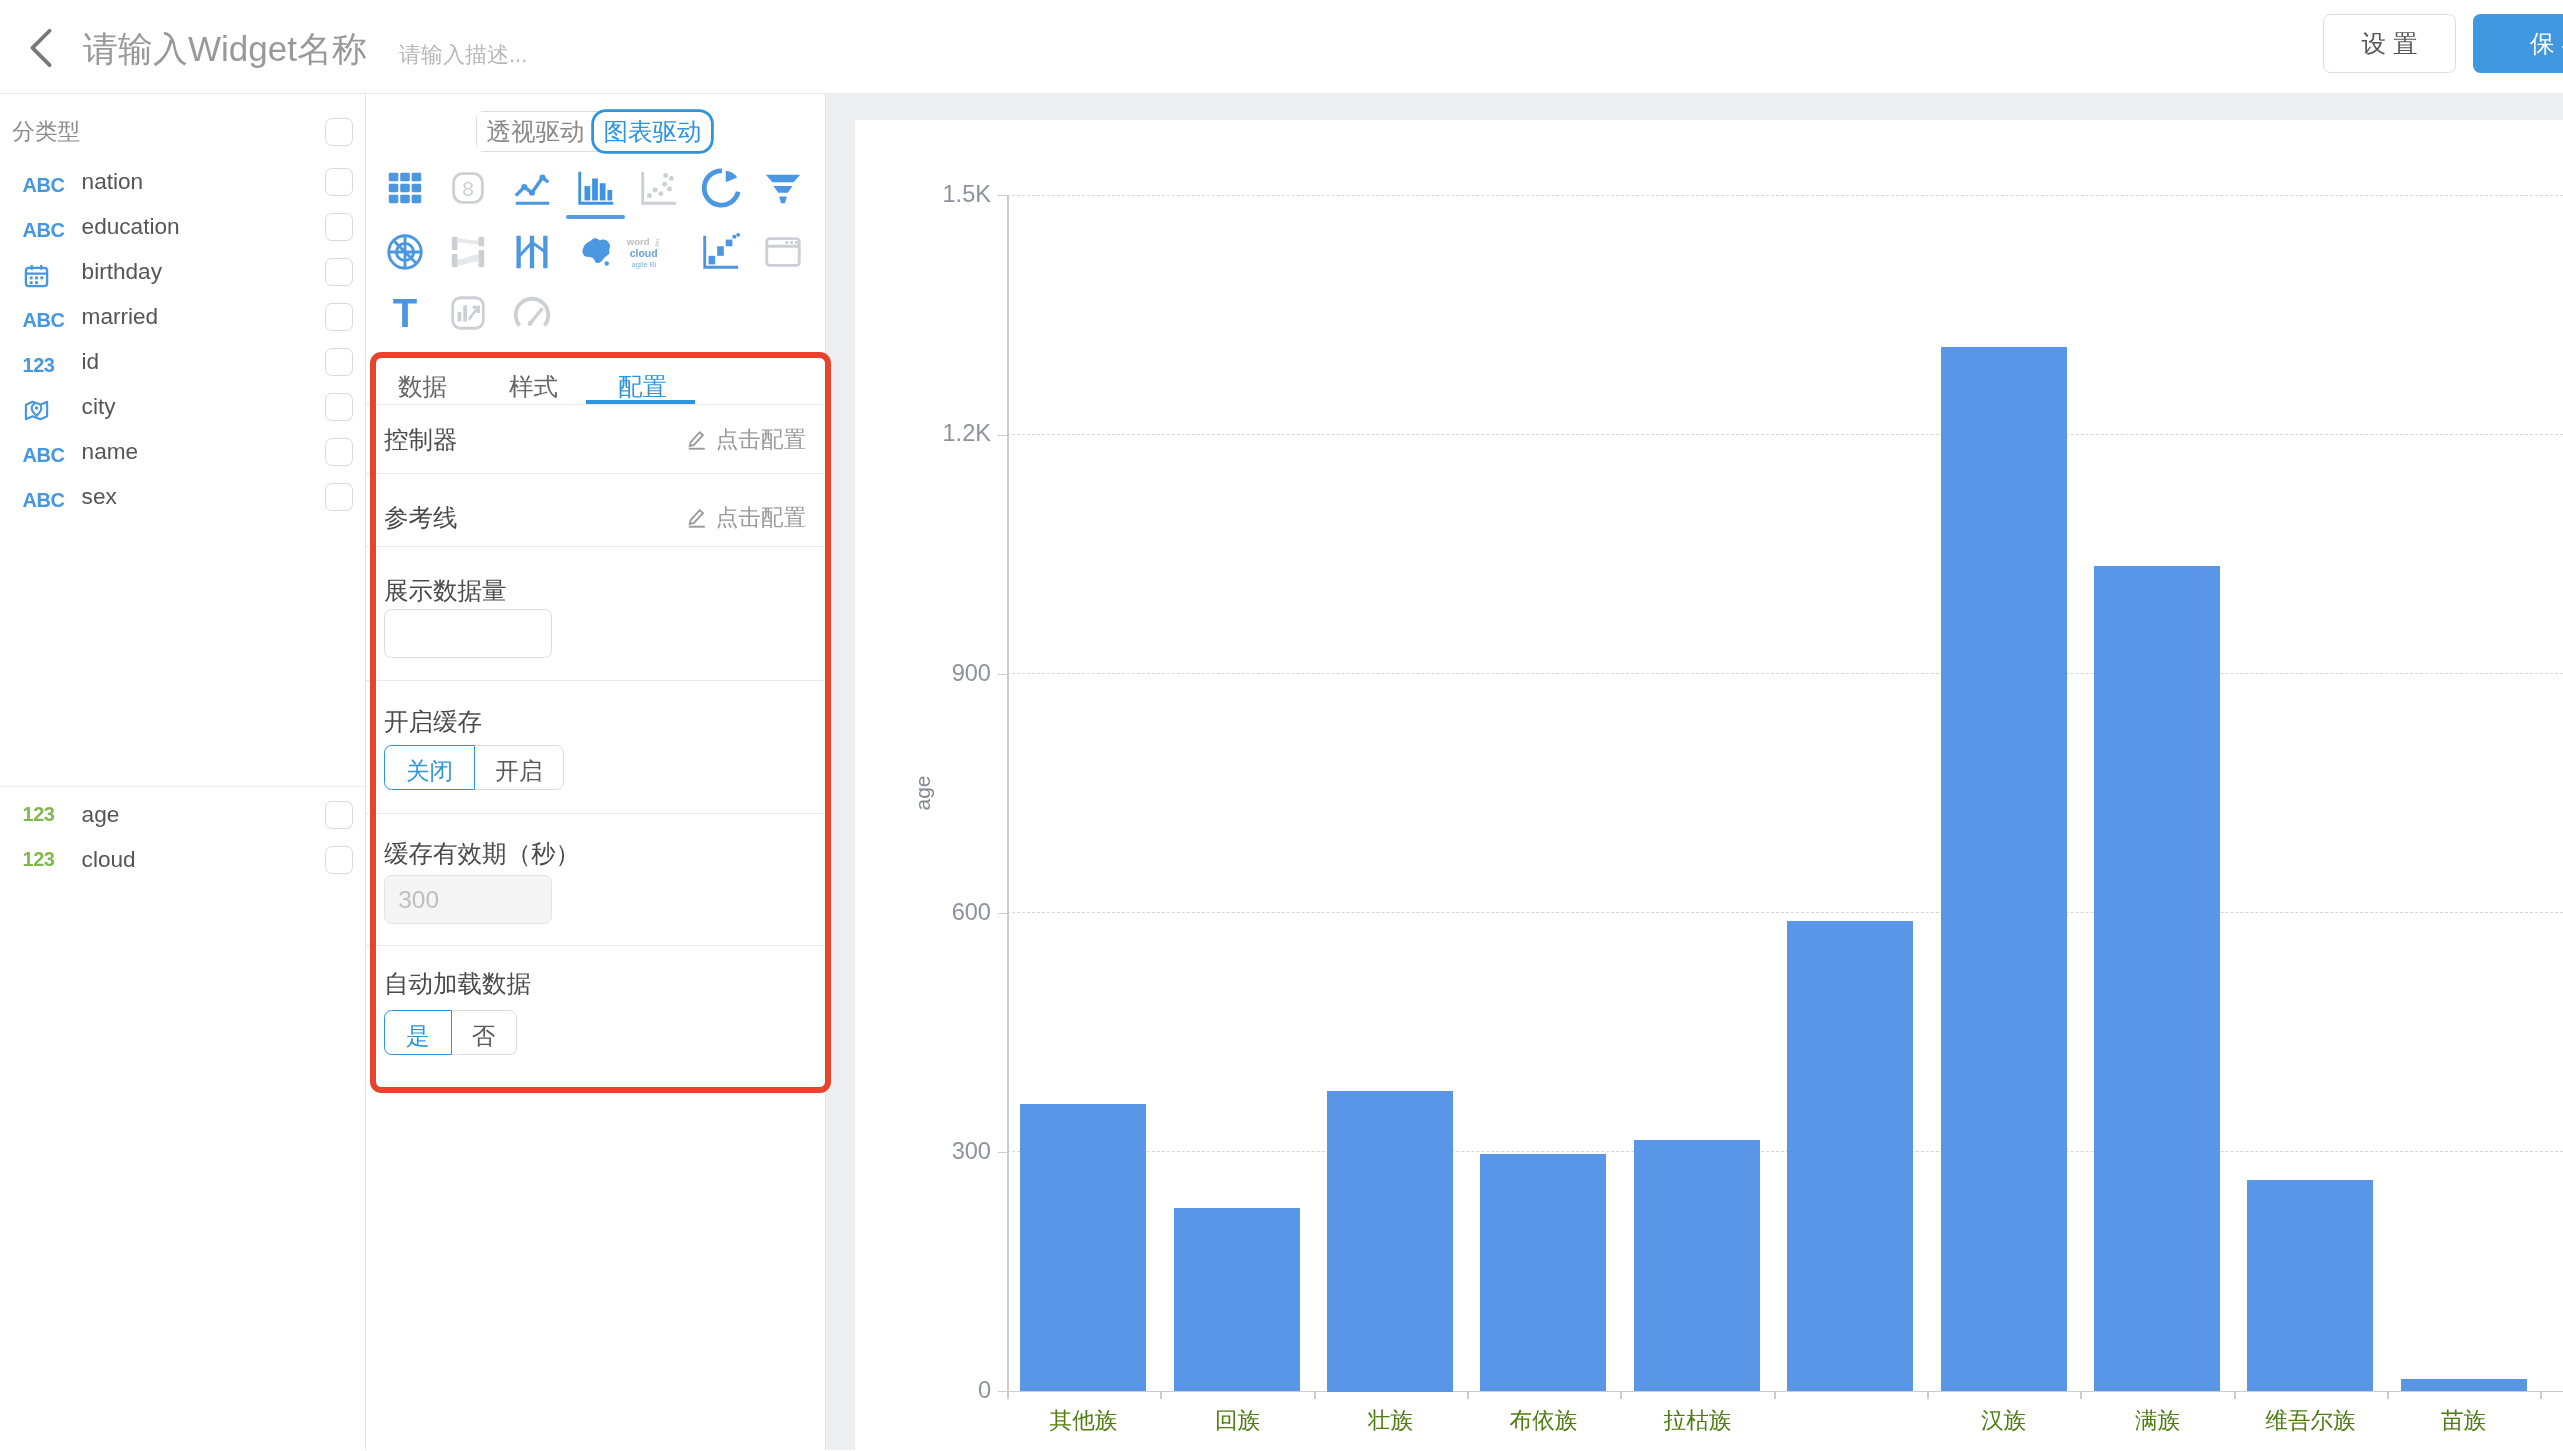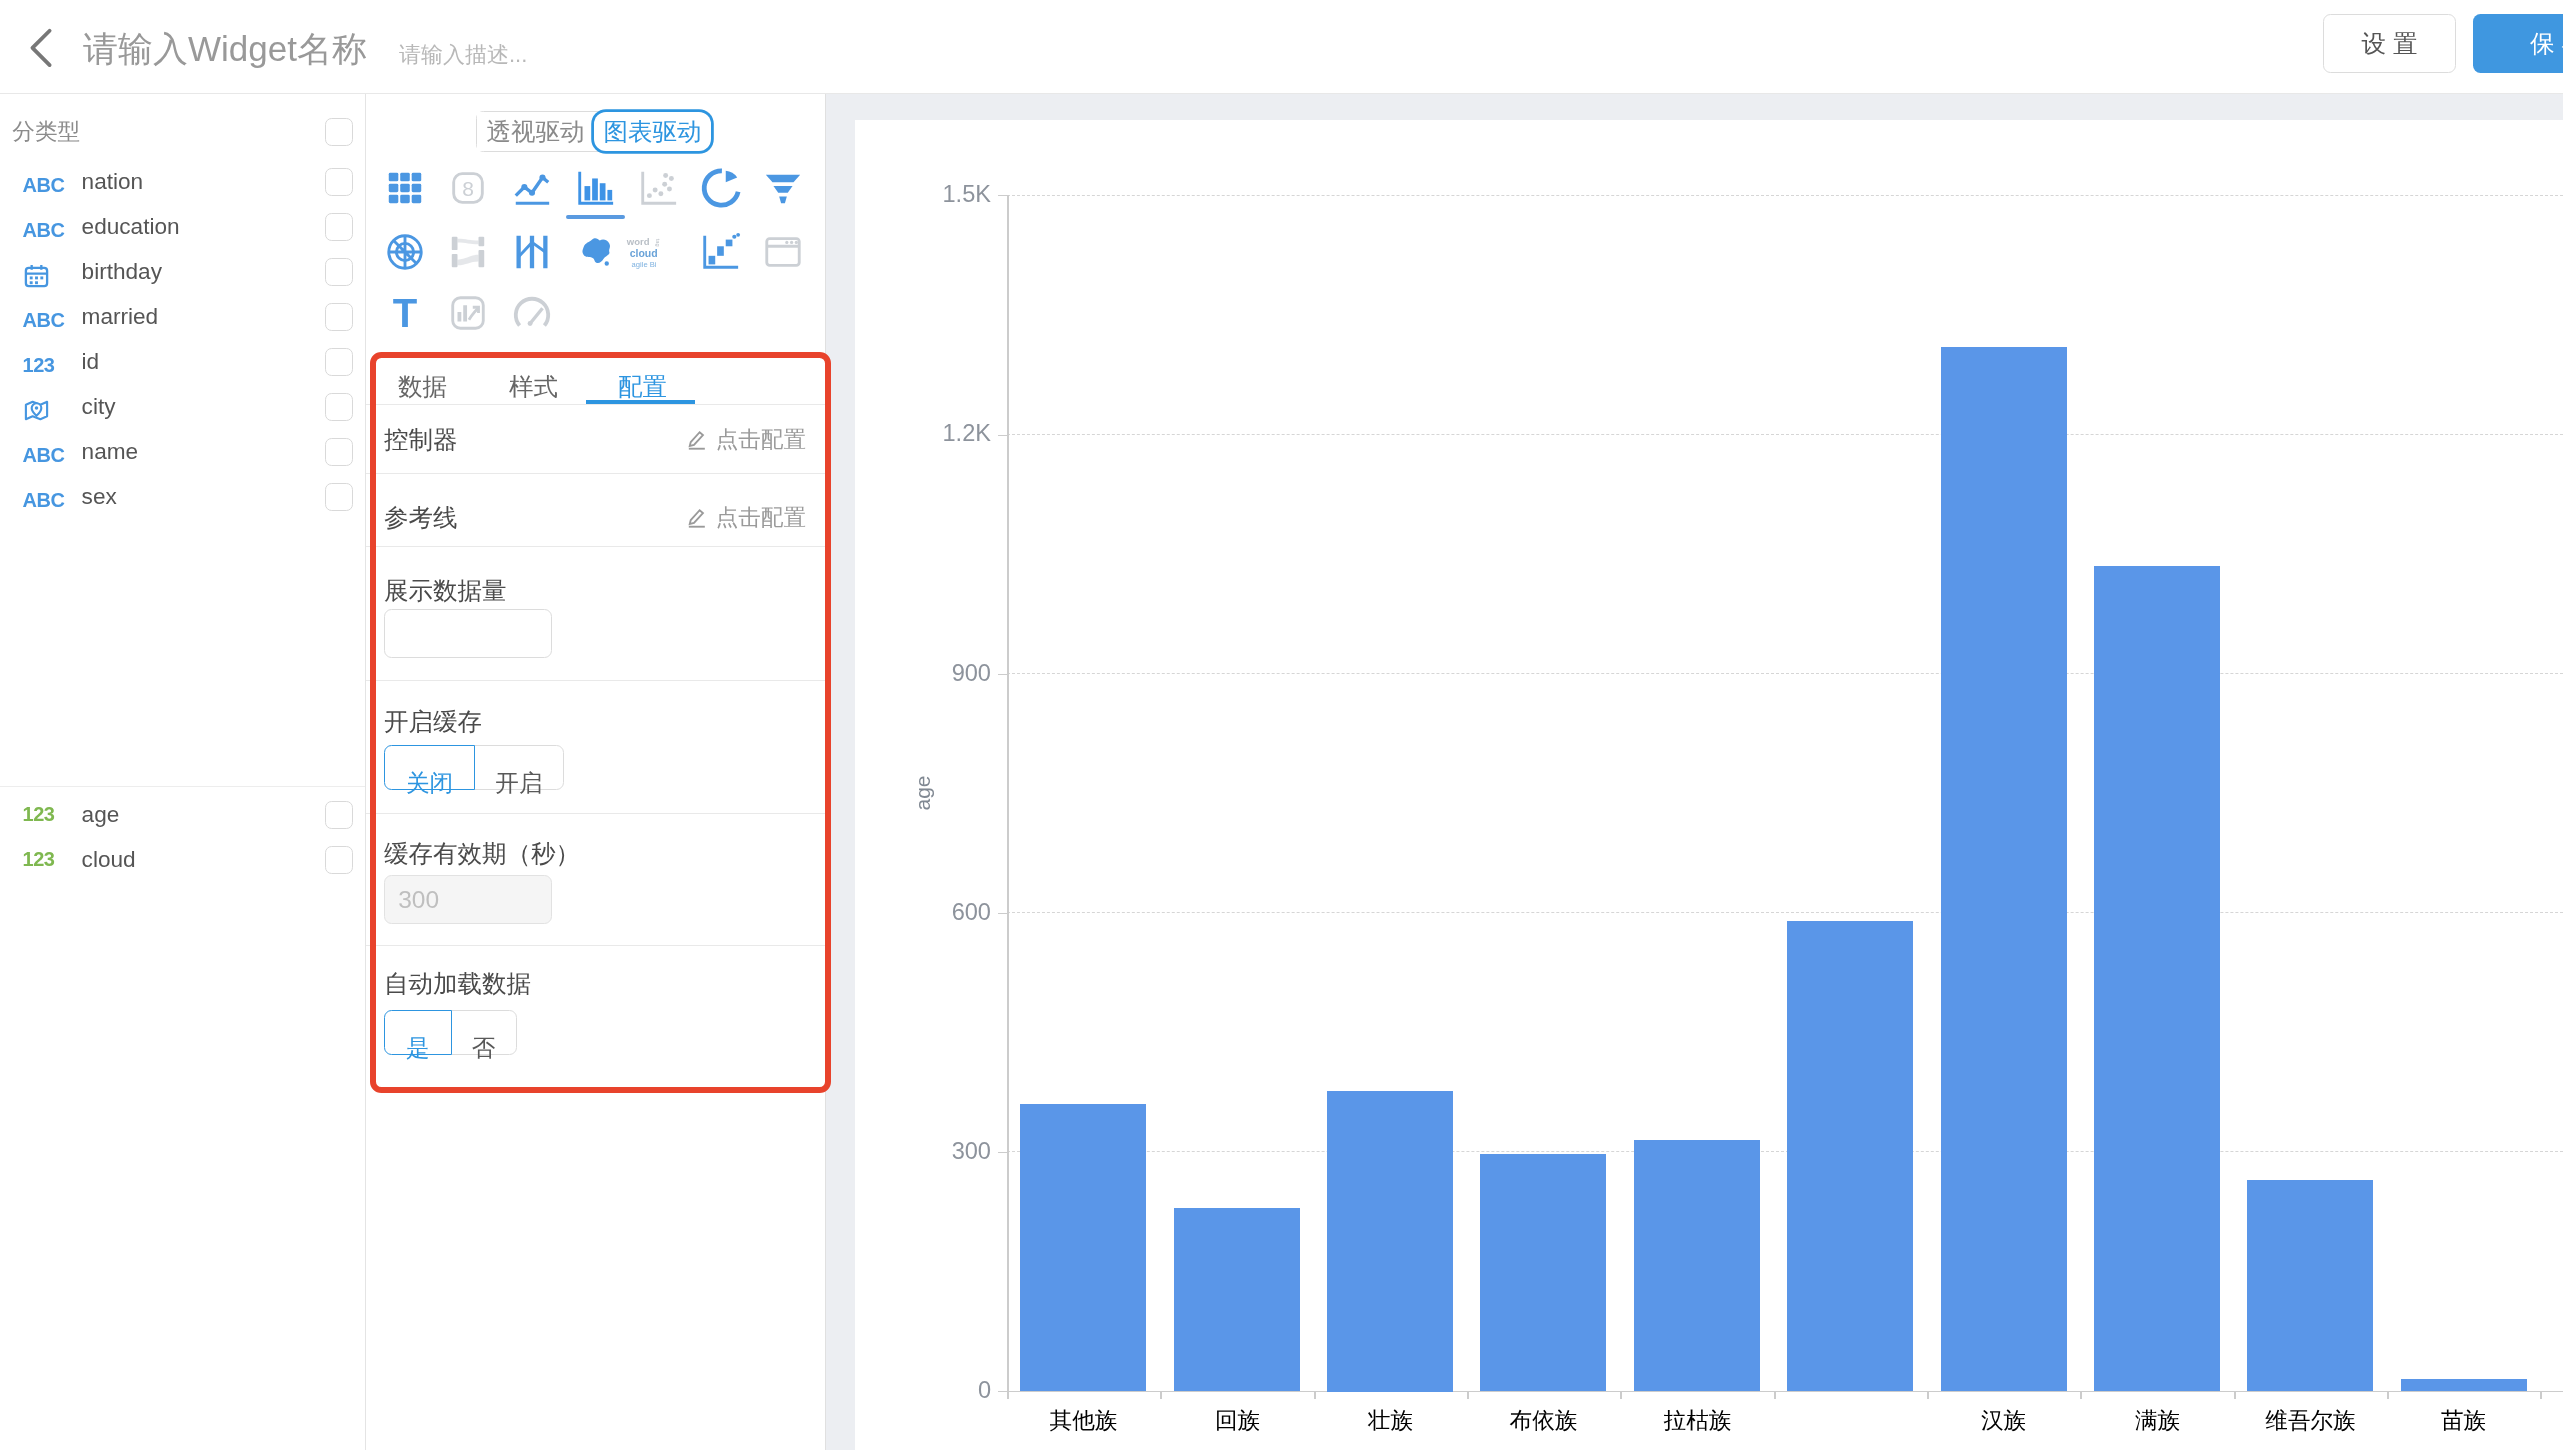--- a/index.html
+++ b/index.html
@@ -49,38 +49,38 @@
   .tab-underline { position:absolute; left:220px; top:306px; width:109px; height:4.7px; background:#2d95e0; }
   .pdivider { position:absolute; left:0; width:100%; height:0.9px; background:#e9e9e9; }
   .cfg-label { position:absolute; left:18px; font-size:24.5px; color:#4a4a4a; font-weight:500; }
   .cfg-action { position:absolute; right:19px; display:flex; align-items:center; gap:6.6px;
     color:#9a9a9a; font-size:22.6px; cursor:pointer; }
   .txt-input { position:absolute; left:18px; width:168px; height:49px; border:1.9px solid #dcdcdc;
     border-radius:7.5px; font-size:24.5px; color:#555; padding:0 13.2px; outline:none; background:#fff; }
   .txt-input:disabled { background:#f5f5f5; border-color:#e2e2e2; color:#bbb; }
   .txt-input::placeholder { color:#bfbfbf; }
   .radio-group { position:absolute; left:18px; display:flex; }
-  .radio-group .seg { height:45px; line-height:42px; padding:16px 21px; border:1.9px solid #dcdcdc;
+  .radio-group .seg { height:45px; line-height:42px; padding:4px 21px; border:1.9px solid #dcdcdc;
     margin-left:-1.9px; font-size:23.6px; color:#595959; background:#fff; cursor:pointer; }
   .radio-group .seg:first-child { border-radius:7.5px 0 0 7.5px; margin-left:0; }
   .radio-group .seg:last-child { border-radius:0 7.5px 7.5px 0; }
   .radio-group .seg.sel { border-color:#2d95e0; color:#2d95e0; position:relative; z-index:2; }
   .annotation-box { position:absolute; left:3.8px; top:258px; width:461px; height:741px;
     border:6.6px solid #e8432c; border-radius:11.3px; pointer-events:none; z-index:6; }
 
   
   .chart-pane { position:relative; flex:1; background:#eceef2; }
   .chart-card { position:absolute; left:29px; top:25.5px; right:0; bottom:0; background:#fff; }
   .grid-line { position:absolute; right:0; height:0; border-top:1.9px dashed #d6d6d6; }
   .grid-zero { position:absolute; right:0; height:1.9px; background:#ccc; }
   .axis-y-line { position:absolute; width:1.9px; background:#ccc; }
   .y-tick { position:absolute; width:9.4px; height:1.9px; background:#ccc; }
   .x-tick { position:absolute; width:1.9px; height:8.5px; background:#ccc; }
   .y-tick-label { position:absolute; left:0; width:136px; text-align:right; font-size:23.6px; color:#8d939c; }
-  .x-label { position:absolute; width:153px; text-align:center; font-size:22.6px; color:#000000; }
+  .x-label { position:absolute; width:153px; text-align:center; font-size:22.6px; color:#4d7c0f; }
   .chart-bar { position:absolute; }
   .y-title { position:absolute; left:24.5px; width:85px; text-align:center; font-size:21px; color:#808892;
     transform:rotate(-90deg); }
 </style>
 </head>
 <body>
 
 <div class="app">
 
   <div class="header">

